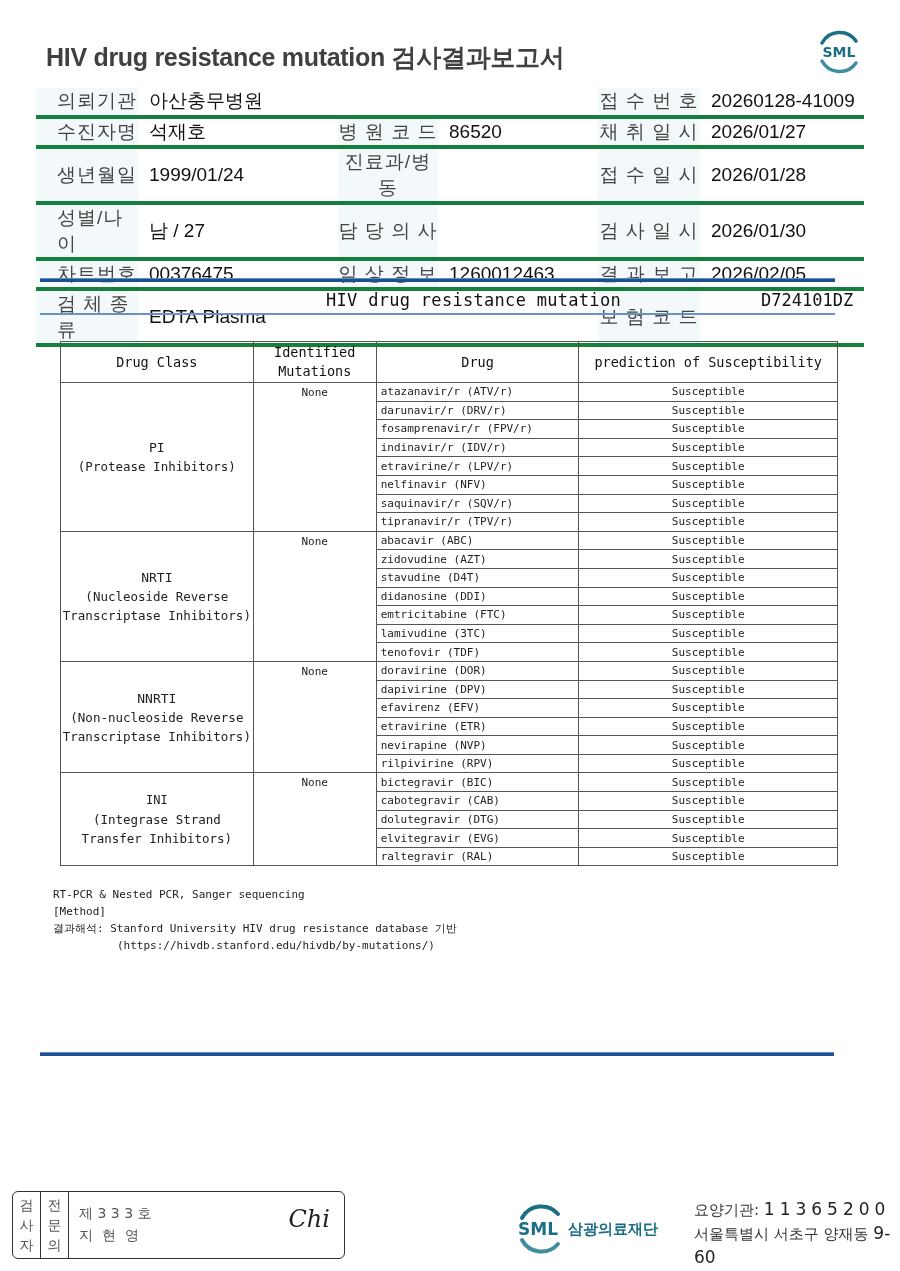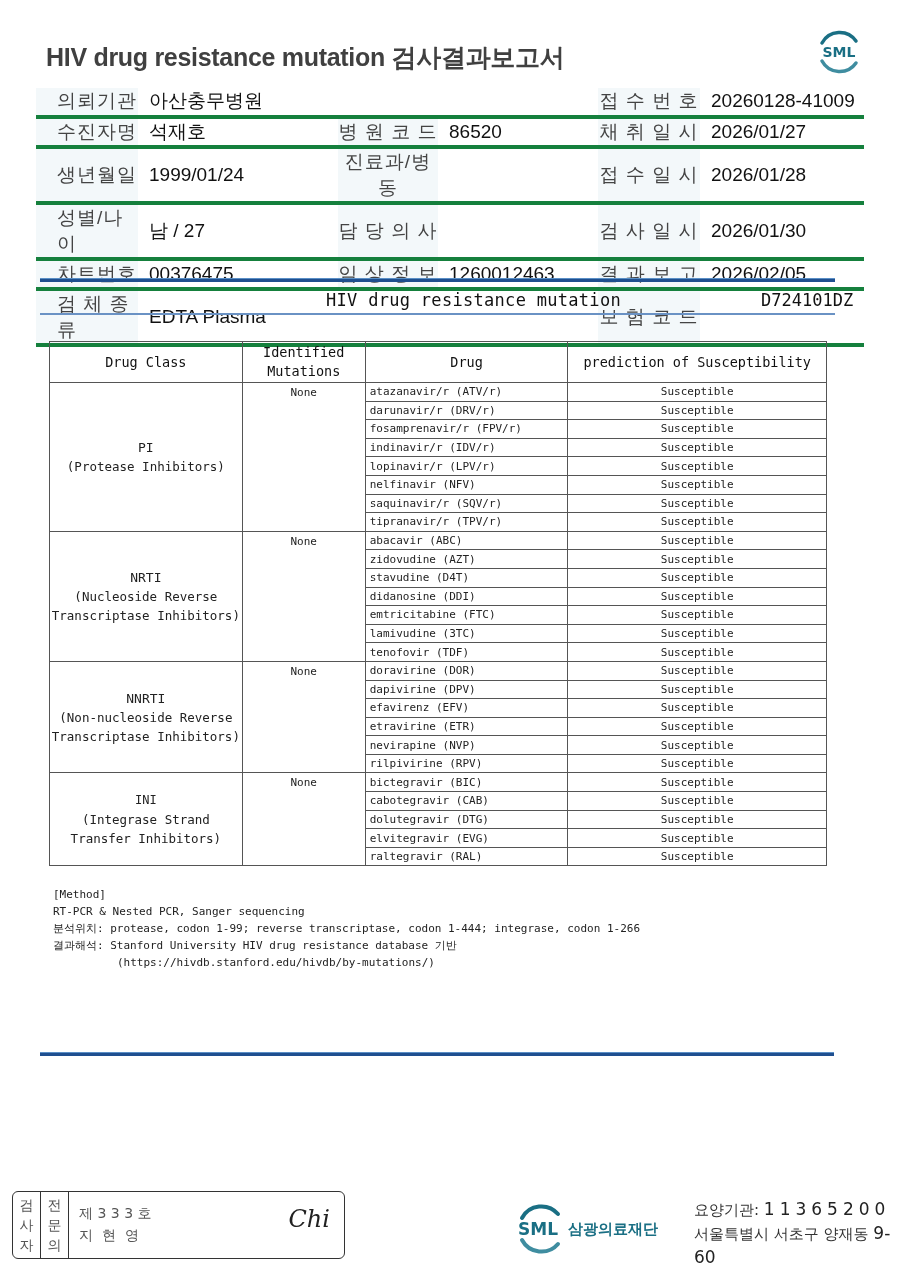--- a/index.html
+++ b/index.html
@@ -27,21 +27,21 @@
 
   .rule-top { position: absolute; left: 40px; top: 278px; width: 795px; height: 4px; background: #1f4f8f; border-top: 1px solid #5a8fc6; }
   .rule-mid { position: absolute; left: 40px; top: 313px; width: 795px; height: 2px; background: #6a92c4; }
   .rule-bottom { position: absolute; left: 40px; top: 1052px; width: 794px; height: 4px; background: #1f4f8f; border-top: 1px solid #5a8fc6; }
 
   .mono { font-family: "DejaVu Sans Mono", monospace; margin-left: 40px; }
   .section-title { position: absolute; left: 286px; top: 290px; font-size: 17px; color: #111; letter-spacing: 0.3px; }
   .test-code { position: absolute; left: 721px; top: 290px; font-size: 17px; color: #111; }
 
   
-  .drug-table { position: absolute; left: 49px; top: 341px; width: 778px; border-collapse: collapse; border: 1.5px solid #444; }
+  .drug-table { position: absolute; left: 60px; top: 341px; width: 778px; border-collapse: collapse; border: 1.5px solid #444; }
   .drug-table th {
     font-family: "DejaVu Sans Mono", monospace; font-weight: normal; font-size: 13.5px;
     border: 1px solid #555; height: 41px; line-height: 19px; color: #111;
   }
   .drug-table td {
     font-family: "DejaVu Sans Mono", monospace; font-size: 11px; border: 1px solid #555; color: #222;
     height: 18.6px; line-height: 17px;
   }
   .drug-table td.cls { text-align: center; vertical-align: middle; font-size: 12.5px; line-height: 19px; }
   .drug-table td.mut { text-align: center; vertical-align: top; padding-top: 1px; }
@@ -162,21 +162,21 @@
       </tr>
       <tr>
         <td class="drug">fosamprenavir/r (FPV/r)</td>
         <td class="sus">Susceptible</td>
       </tr>
       <tr>
         <td class="drug">indinavir/r (IDV/r)</td>
         <td class="sus">Susceptible</td>
       </tr>
       <tr>
-        <td class="drug">lopinavir/r (LPV/r)</td>
+        <td class="drug">etravirine/r (LPV/r)</td>
         <td class="sus">Susceptible</td>
       </tr>
       <tr>
         <td class="drug">nelfinavir (NFV)</td>
         <td class="sus">Susceptible</td>
       </tr>
       <tr>
         <td class="drug">saquinavir/r (SQV/r)</td>
         <td class="sus">Susceptible</td>
       </tr>
@@ -271,23 +271,22 @@
         <td class="sus">Susceptible</td>
       </tr>
       <tr>
         <td class="drug">raltegravir (RAL)</td>
         <td class="sus">Susceptible</td>
       </tr>
     </tbody>
 </table>
 
 <div class="method">
+  <div class="row">RT-PCR &amp; Nested PCR, Sanger sequencing</div>
   <div class="row">[Method]</div>
-  <div class="row">RT-PCR &amp; Nested PCR, Sanger sequencing</div>
-  <div class="row"><span>분석위치:</span> <span>protease, codon 1-99; reverse transcriptase, codon 1-444; integrase, codon 1-266</span></div>
   <div class="row"><span>결과해석:</span> <span>Stanford University HIV drug resistance database 기반</span></div>
   <div class="row indent">(https://hivdb.stanford.edu/hivdb/by-mutations/)</div>
 </div>
 
 <div class="rule-bottom"></div>
 
 <div class="sig">
   <div class="vlbl">
     <span>검</span>
     <span>사</span>

